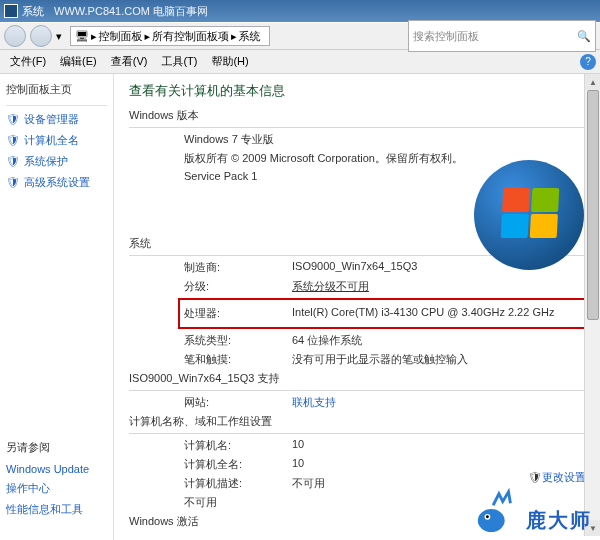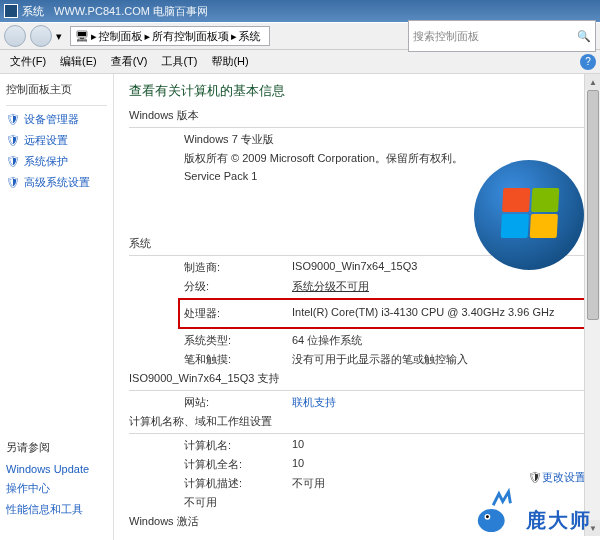--- a/index.html
+++ b/index.html
@@ -95,21 +95,21 @@
 <div class="body">
   <div class="sidebar">
     <div class="hdr">控制面板主页</div>
     <div class="sep"></div>
     <div class="link">
         <span class="ic">🛡</span>
         <span>设备管理器</span>
       </div>
     <div class="link">
         <span class="ic">🛡</span>
-        <span>远程设置</span>
+        <span>计算机全名</span>
       </div>
     <div class="link">
         <span class="ic">🛡</span>
         <span>系统保护</span>
       </div>
     <div class="link">
         <span class="ic">🛡</span>
         <span>高级系统设置</span>
       </div>
     <div class="seealso-wrap">
@@ -159,21 +159,21 @@
         <span class="k">制造商:</span>
         <span class="v">ISO9000_Win7x64_15Q3</span>
       </div>
     <div class="row">
         <span class="k">分级:</span>
         <span class="v" style="text-decoration:underline">系统分级不可用</span>
       </div>
     <div class="redbox">
       <div class="row">
           <span class="k">处理器:</span>
-          <span class="v">Intel(R) Core(TM) i3-4130 CPU @ 3.40GHz   3.96 GHz</span>
+          <span class="v">Intel(R) Core(TM) i3-4130 CPU @ 3.40GHz   2.22 GHz</span>
         </div>
     </div>
     <div class="row">
         <span class="k">系统类型:</span>
         <span class="v">64 位操作系统</span>
       </div>
     <div class="row">
         <span class="k">笔和触摸:</span>
         <span class="v">没有可用于此显示器的笔或触控输入</span>
       </div>

